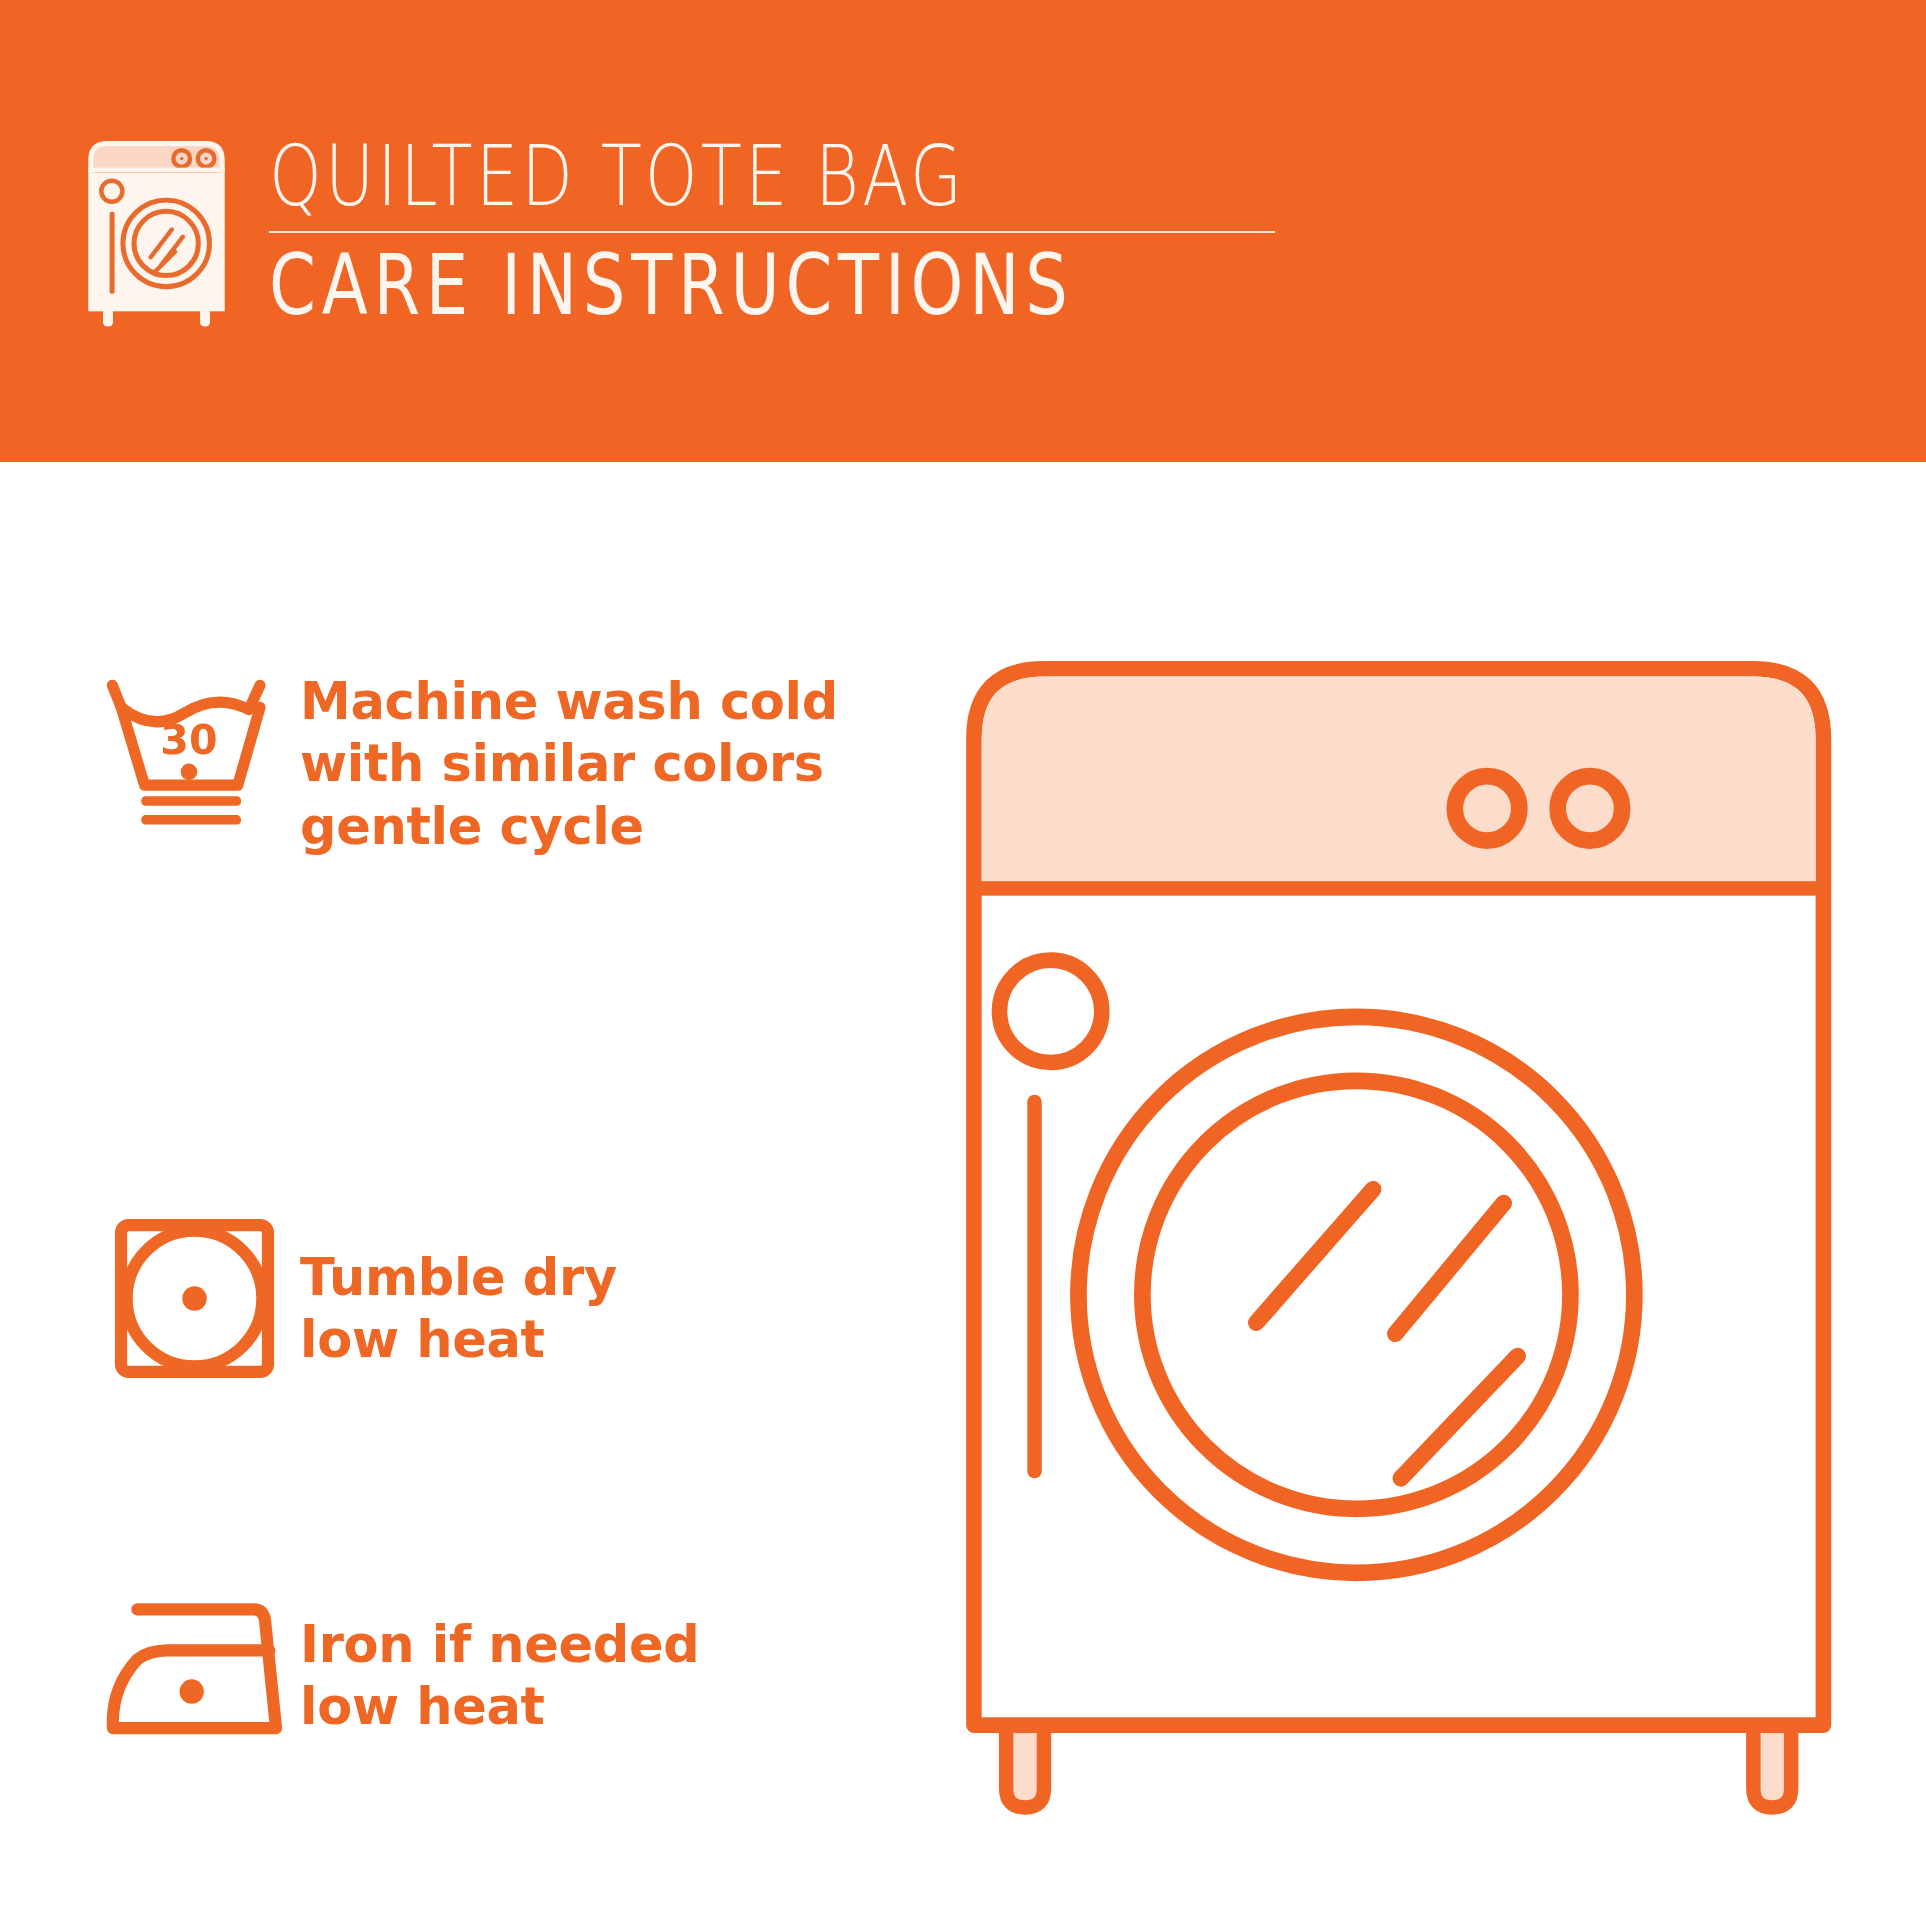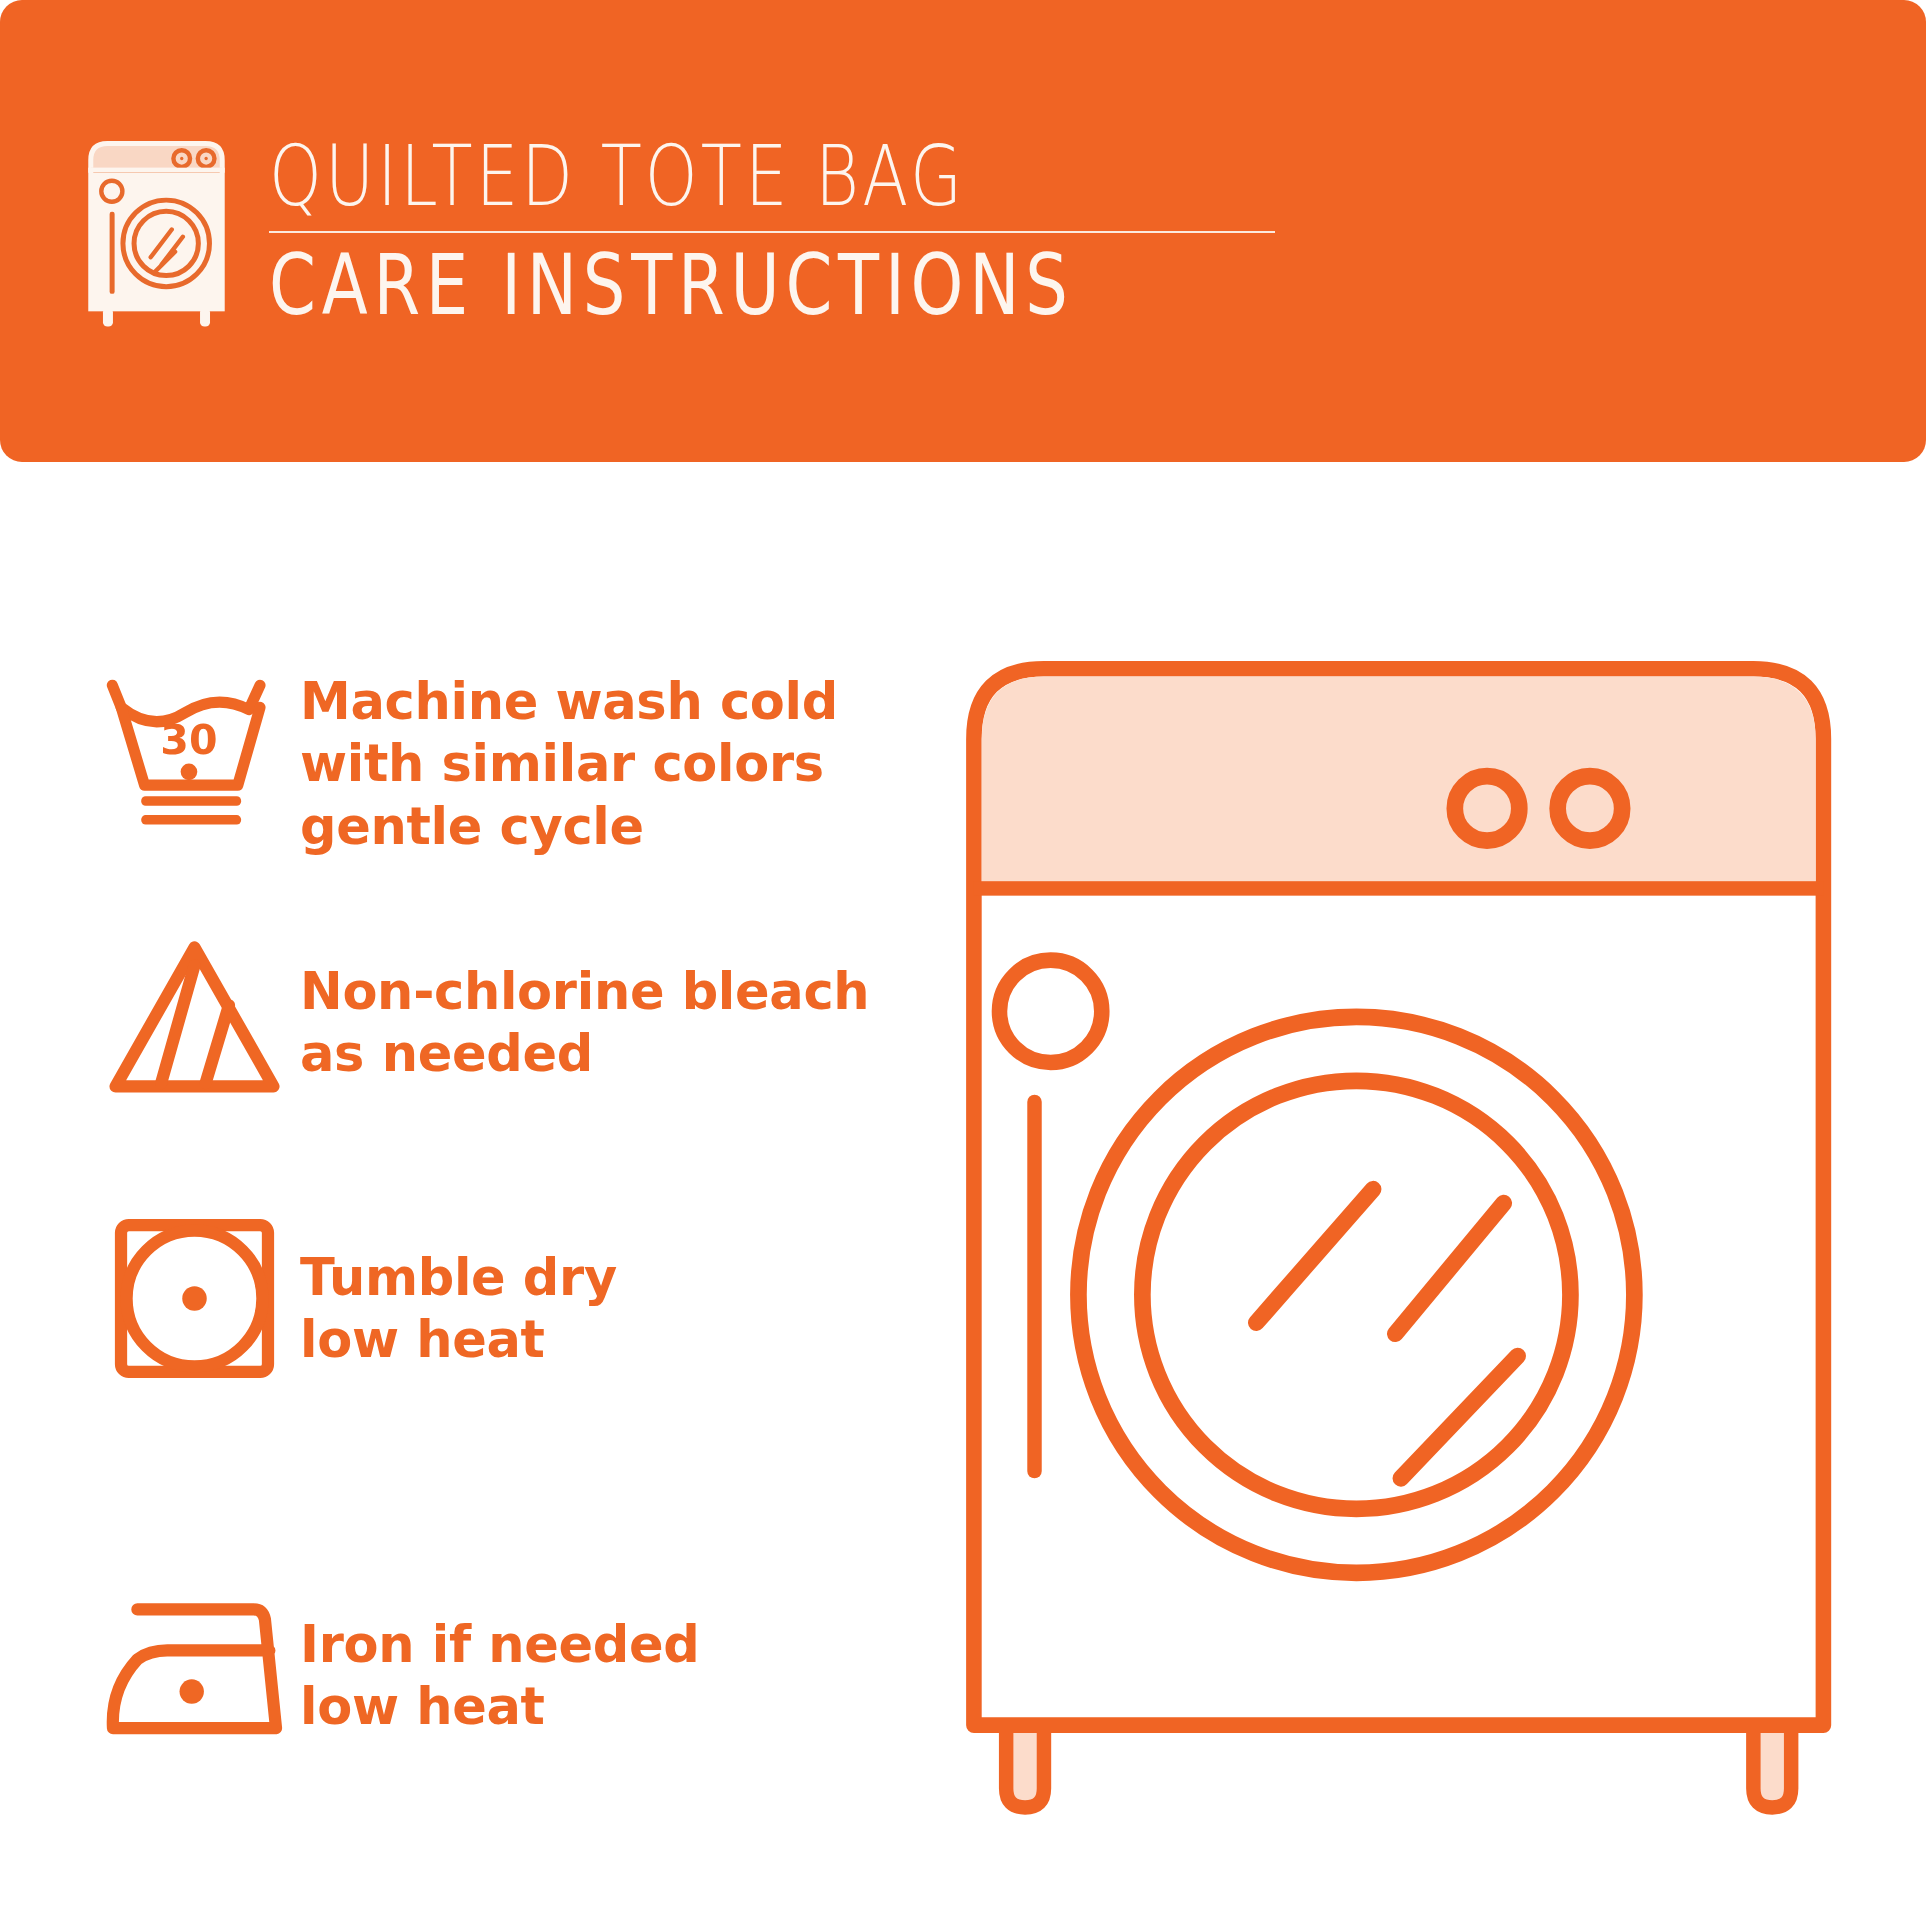--- a/index.html
+++ b/index.html
@@ -17,21 +17,20 @@
 
   
   .header {
     position: absolute;
     left: 0;
     top: 0;
     width: 1926px;
     height: 462px;
     background: #f06424;
     box-sizing: border-box;
-    border-radius: 22px;
   }
   .header-inner {
     position: absolute;
     left: 83px;
     top: 128px;
     display: flex;
     align-items: flex-start;
   }
   .header-icon {
     width: 147px;
@@ -190,33 +189,20 @@
         <circle cx="160" cy="178" r="15" fill="#ef6724"></circle>
         <rect x="74" y="222" width="180" height="17" rx="8" fill="#ef6724"></rect>
         <rect x="74" y="256" width="180" height="17" rx="8" fill="#ef6724"></rect>
       </svg>
     </div>
     <div class="care-text">Machine wash cold
 with similar colors
 gentle cycle</div>
   </div>
 
-  <div class="care-row r1">
-    <div class="care-symbol">
-      <svg width="189" height="167" viewBox="0 0 340 300" xmlns="http://www.w3.org/2000/svg">
-        <g fill="none" stroke="#ef6724" stroke-width="22" stroke-linecap="round" stroke-linejoin="round">
-          <path d="M170 24 L312 274 L28 274 Z"></path>
-          <line x1="170" y1="56" x2="110" y2="268"></line>
-          <line x1="232" y1="128" x2="190" y2="268"></line>
-        </g>
-      </svg>
-    </div>
-    <div class="care-text">Non-chlorine bleach
-as needed</div>
-  </div>
 
   <div class="care-row r2">
     <div class="care-symbol">
       <svg width="167" height="167" viewBox="0 0 300 300" xmlns="http://www.w3.org/2000/svg">
         <rect x="18" y="18" width="264" height="264" rx="14" fill="none" stroke="#ef6724" stroke-width="22"></rect>
         <circle cx="150" cy="150" r="122" fill="none" stroke="#ef6724" stroke-width="22"></circle>
         <circle cx="150" cy="150" r="22" fill="#ef6724"></circle>
       </svg>
     </div>
     <div class="care-text">Tumble dry

